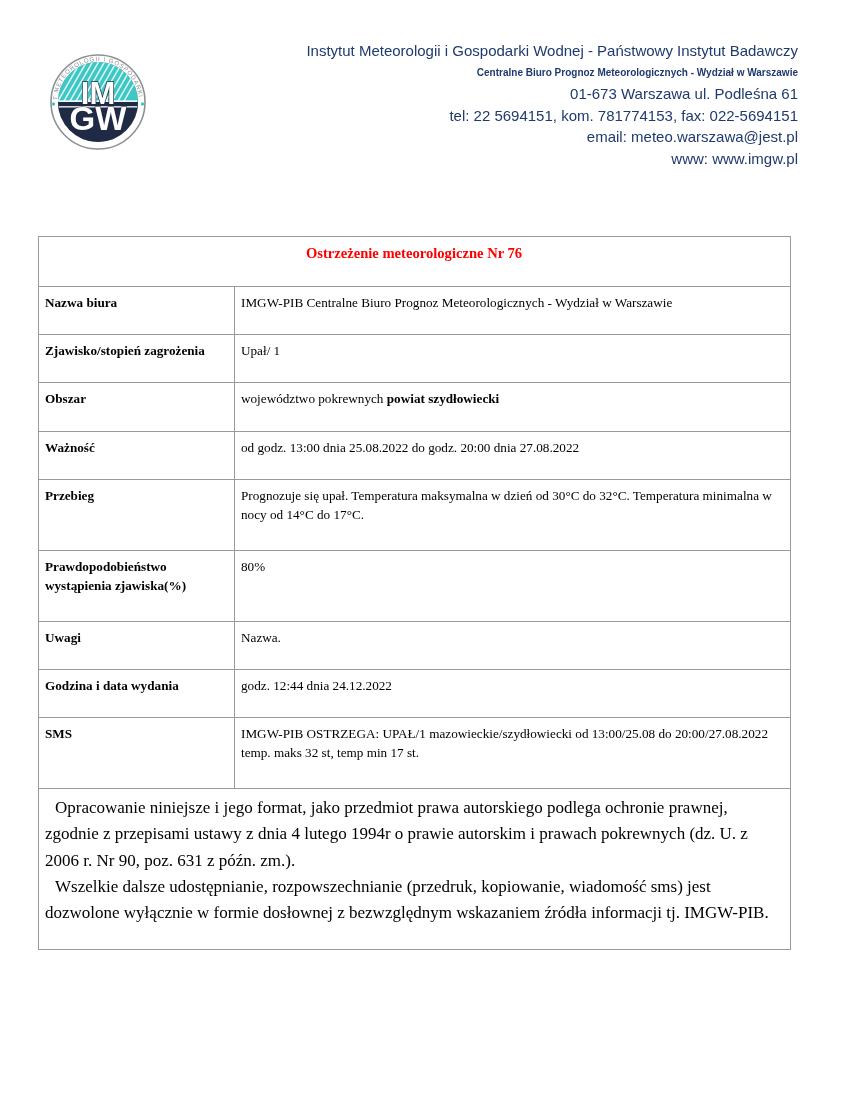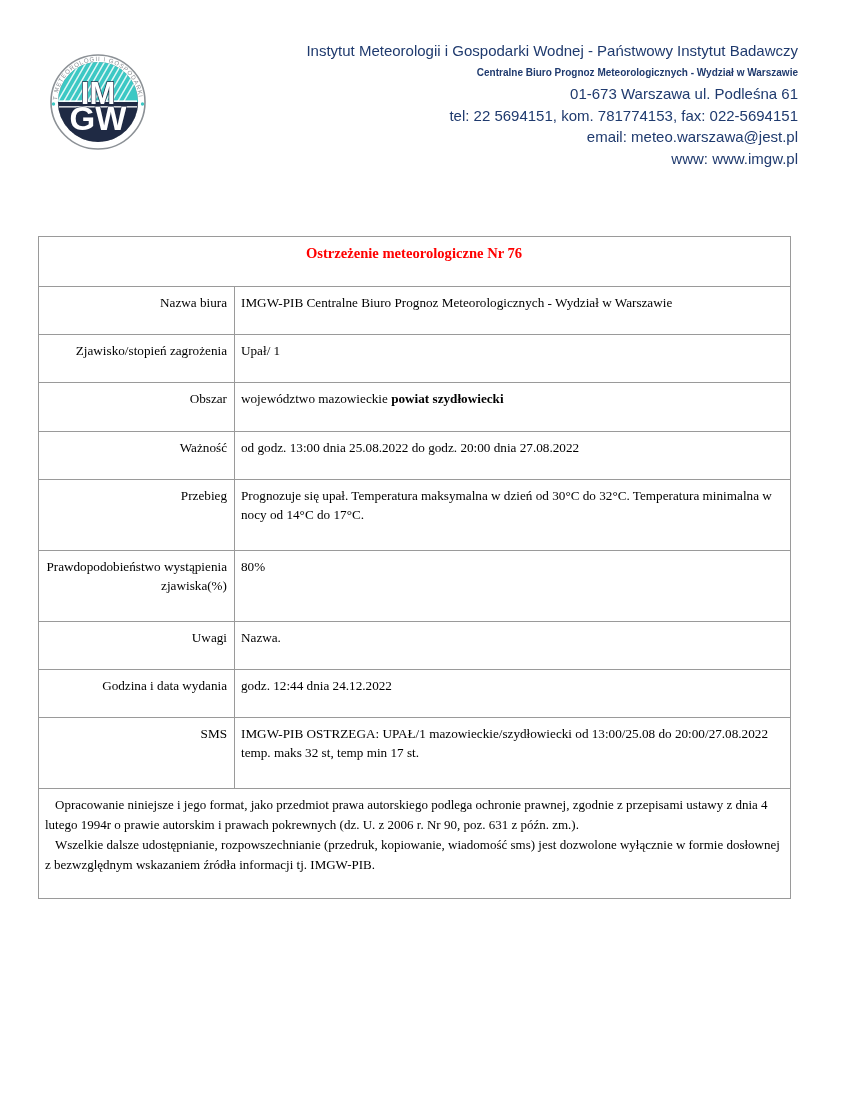--- a/index.html
+++ b/index.html
@@ -74,31 +74,30 @@
     text-align: center;
     padding-top: 7px;
     padding-bottom: 18px;
   }
   .title-text {
     color: #ff0000;
     font-weight: bold;
     font-size: 14.6px;
   }
   .lbl {
-    font-weight: normal;
-    text-align: right;
+    font-weight: bold;
   }
   .val b { font-weight: bold; }
 
   .row-tall td { height: 42px; }
 
   .footer-cell {
     padding: 6px 10px 8px 8px;
     line-height: 1.55;
-    font-size: 13px;
+    font-size: 17px;
   }
   .footer-cell p {
     margin: 0;
   }
   .footer-cell p.indent {
     text-indent: 10px;
   }
 
   
   .logo-wrap svg { display: block; }
@@ -190,21 +189,21 @@
       <td class="val">IMGW-PIB Centralne Biuro Prognoz Meteorologicznych - Wydział w Warszawie</td>
     </tr>
 
     <tr>
       <td class="lbl">Zjawisko/stopień zagrożenia</td>
       <td class="val">Upał/ 1</td>
     </tr>
 
     <tr>
       <td class="lbl">Obszar</td>
-      <td class="val"><span>województwo mazowieckie </span><b>powiat szydłowiecki</b></td>
+      <td class="val"><span>województwo pokrewnych </span><b>powiat szydłowiecki</b></td>
     </tr>
 
     <tr>
       <td class="lbl">Ważność</td>
       <td class="val">od godz. 13:00 dnia 25.08.2022 do godz. 20:00 dnia 27.08.2022</td>
     </tr>
 
     <tr class="row-tall">
       <td class="lbl">Przebieg</td>
       <td class="val">Prognozuje się upał. Temperatura maksymalna w dzień od 30°C do 32°C. Temperatura minimalna w nocy od 14°C do 17°C.</td>

